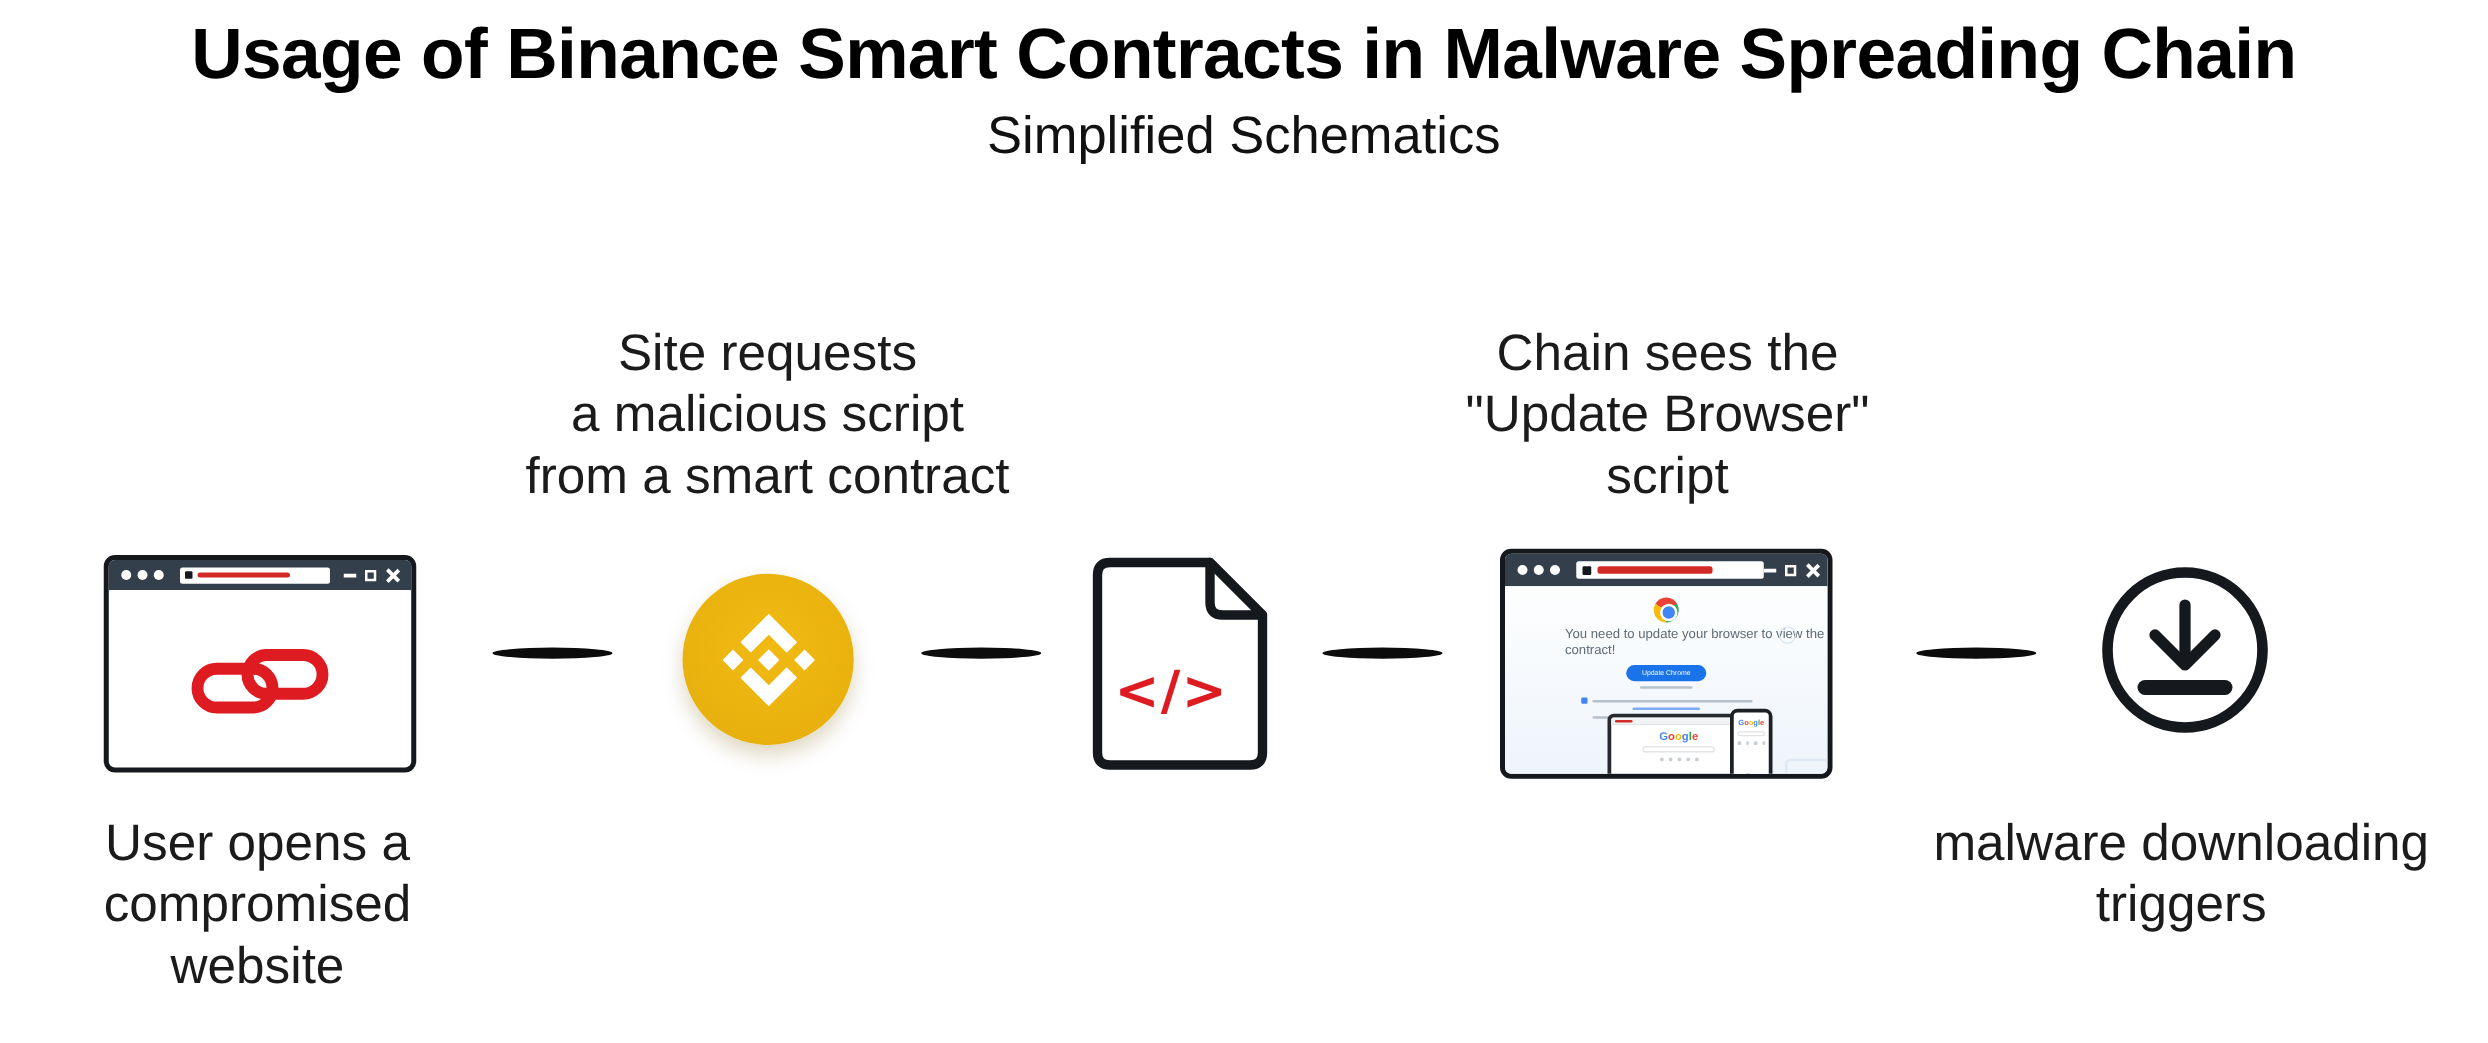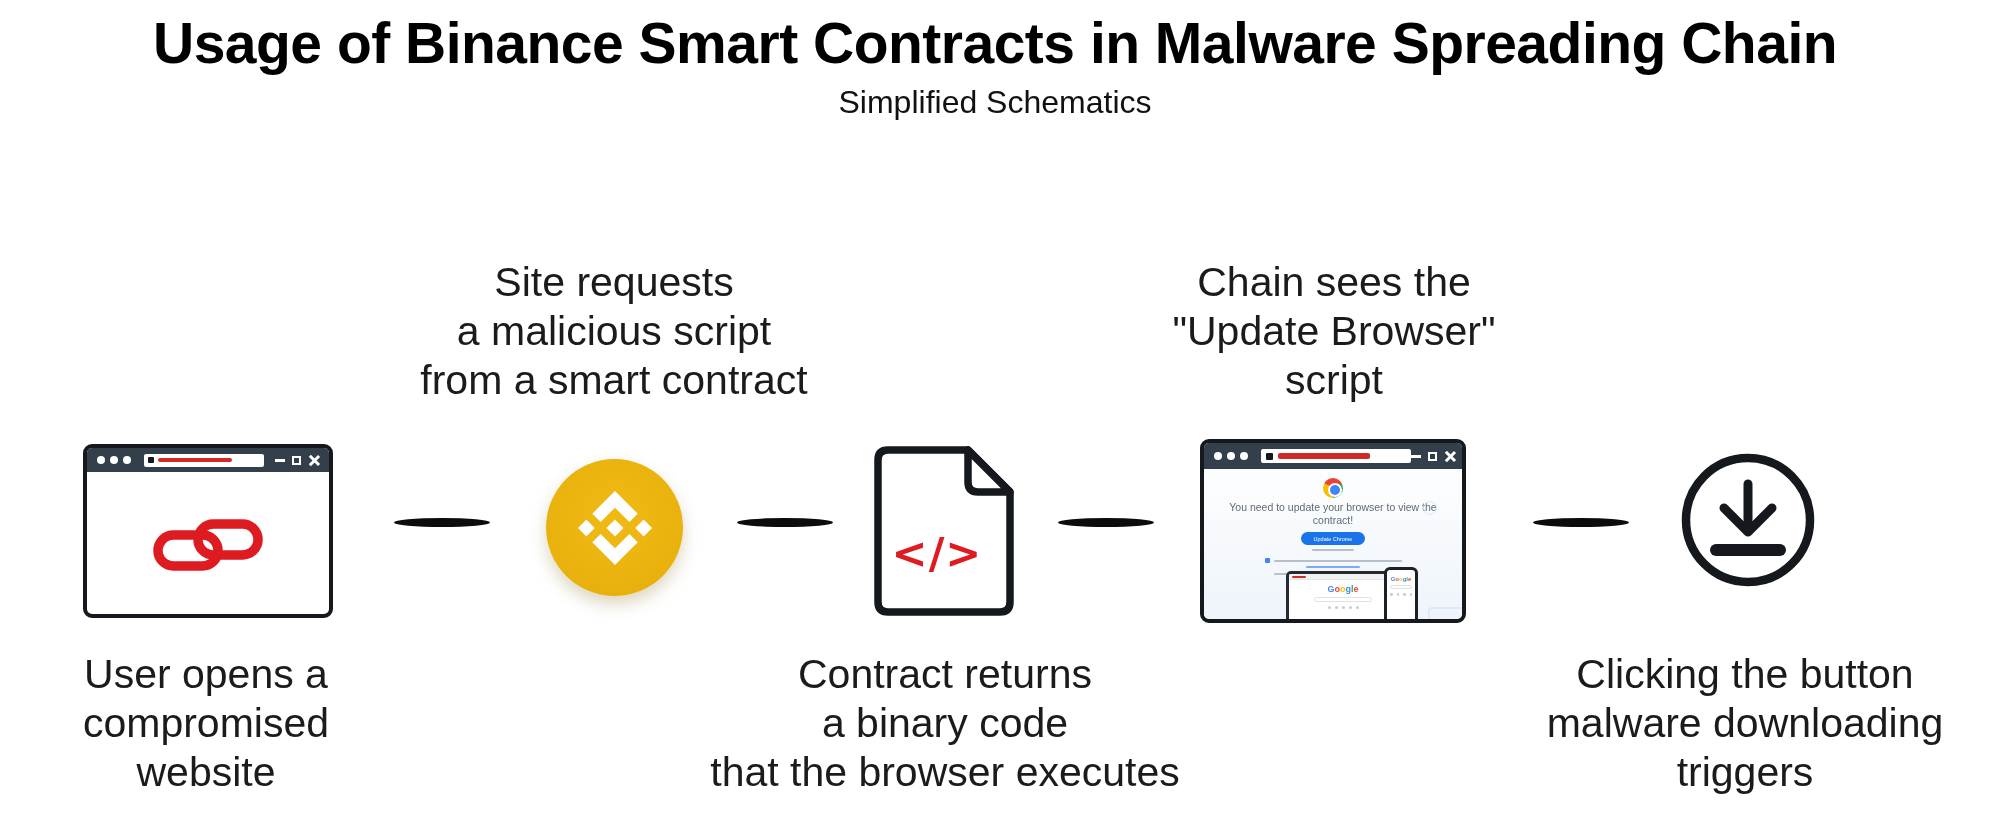--- a/index.html
+++ b/index.html
@@ -2,21 +2,21 @@
 <html><head>
 <meta charset="utf-8">
 <style>
   * { margin:0; padding:0; box-sizing:border-box; }
   body { background:#fff; font-family:"Liberation Sans", sans-serif; }
   .canvas { position:relative; width:1990px; height:834px; background:#fff; overflow:hidden; }
 
   .page-title { position:absolute; top:10px; left:0; width:100%; text-align:center;
     font-size:57px; font-weight:700; color:#000; letter-spacing:-0.5px; }
   .page-subtitle { position:absolute; top:84px; left:0; width:100%; text-align:center;
-    font-size:32px; font-weight:400; color:#111; }
+    font-size:42px; font-weight:400; color:#111; }
 
   .step-label { position:absolute; text-align:center; font-size:41px; line-height:49px; color:#1b1b1b; }
 
   .dash { position:absolute; width:96px; height:9px; background:#0c0c0c; border-radius:50%; top:518px; }
 
   
   .bwin { position:absolute; background:#fff; border:4px solid #15191d; border-radius:9px; overflow:hidden; }
   .bbar { background:#333F4A; display:flex; align-items:center; padding:0 10px; }
   .dot { width:8px; height:8px; border-radius:50%; background:#fff; margin-right:5px; flex:0 0 auto; }
   .abar { background:#fff; border-radius:2px; position:relative; margin-left:8px; flex:0 0 auto; }
@@ -52,21 +52,21 @@
   .b2 { left:1200px; top:439px; width:266px; height:184px; }
   .b2 .bbar { height:26px; }
   .b2 .abar { width:150px; height:14px; }
   .b2 .fav { left:5px; top:3.8px; width:7px; height:7px; }
   .b2 .url { left:17px; top:4.4px; width:92px; height:5.4px; }
   .b2-body { position:relative; height:154px; background:linear-gradient(180deg,#fdfefe 0%,#eef4fb 100%); overflow:hidden; }
   .chrome-logo { position:relative; width:20px; height:20px; border-radius:50%; margin:9px auto 3px auto;
     background:conic-gradient(from -60deg,#EA4335 0 120deg,#34A853 120deg 240deg,#FBBC05 240deg 360deg); }
   .chrome-logo::after { content:""; position:absolute; left:4.6px; top:4.6px; width:10.8px; height:10.8px;
     border-radius:50%; background:#4285F4; border:2.4px solid #fff; }
-  .upd-msg { text-align:center; font-size:10.5px; line-height:13px; color:#5f6b76; }
+  .upd-msg { font-size:10.5px; line-height:13px; color:#5f6b76;margin-left:48px; }
   .upd-btn { width:64px; height:13px; border-radius:7px; background:#1A73E8; color:#fff; font-size:5.5px;
     display:flex; align-items:center; justify-content:center; margin:5px auto 0 auto; }
   .fine { background:#b6c0cb; height:2px; border-radius:1px; margin:0 auto; }
   .fine.blue { background:#7baaf7; }
   .chk-row { display:flex; align-items:center; justify-content:center; margin-top:7px; }
   .chk { width:5px; height:5px; background:#4285F4; border-radius:1px; margin-right:4px; }
   .decor-circle { position:absolute; border-radius:50%; background:#D4E3F8; }
   .decor-ring { position:absolute; border-radius:50%; border:1.6px solid #D8E6F8; }
   .decor-square { position:absolute; border:2px solid #DFE8F5; border-radius:4px; }
 
@@ -232,24 +232,18 @@
       <polyline points="46,58 70,82 94,58" fill="none" stroke="#15191d" stroke-width="9" stroke-linecap="round" stroke-linejoin="round"></polyline>
       <line x1="38" y1="100" x2="102" y2="100" stroke="#15191d" stroke-width="12" stroke-linecap="round"></line>
     </svg>
   </div>
 
   <div class="step-label" style="left:25px; top:650px; width:362px;">
     <div>User opens a</div>
     <div>compromised</div>
     <div>website</div>
   </div>
-  <div class="step-label" style="left:710px; top:650px; width:470px;">
-    <div>Contract returns</div>
-    <div>a binary code</div>
-    <div>that the browser executes</div>
-  </div>
   <div class="step-label" style="left:1510px; top:650px; width:470px;">
-    <div>Clicking the button</div>
     <div>malware downloading</div>
     <div>triggers</div>
   </div>
 
 </div>
 
 </body></html>

